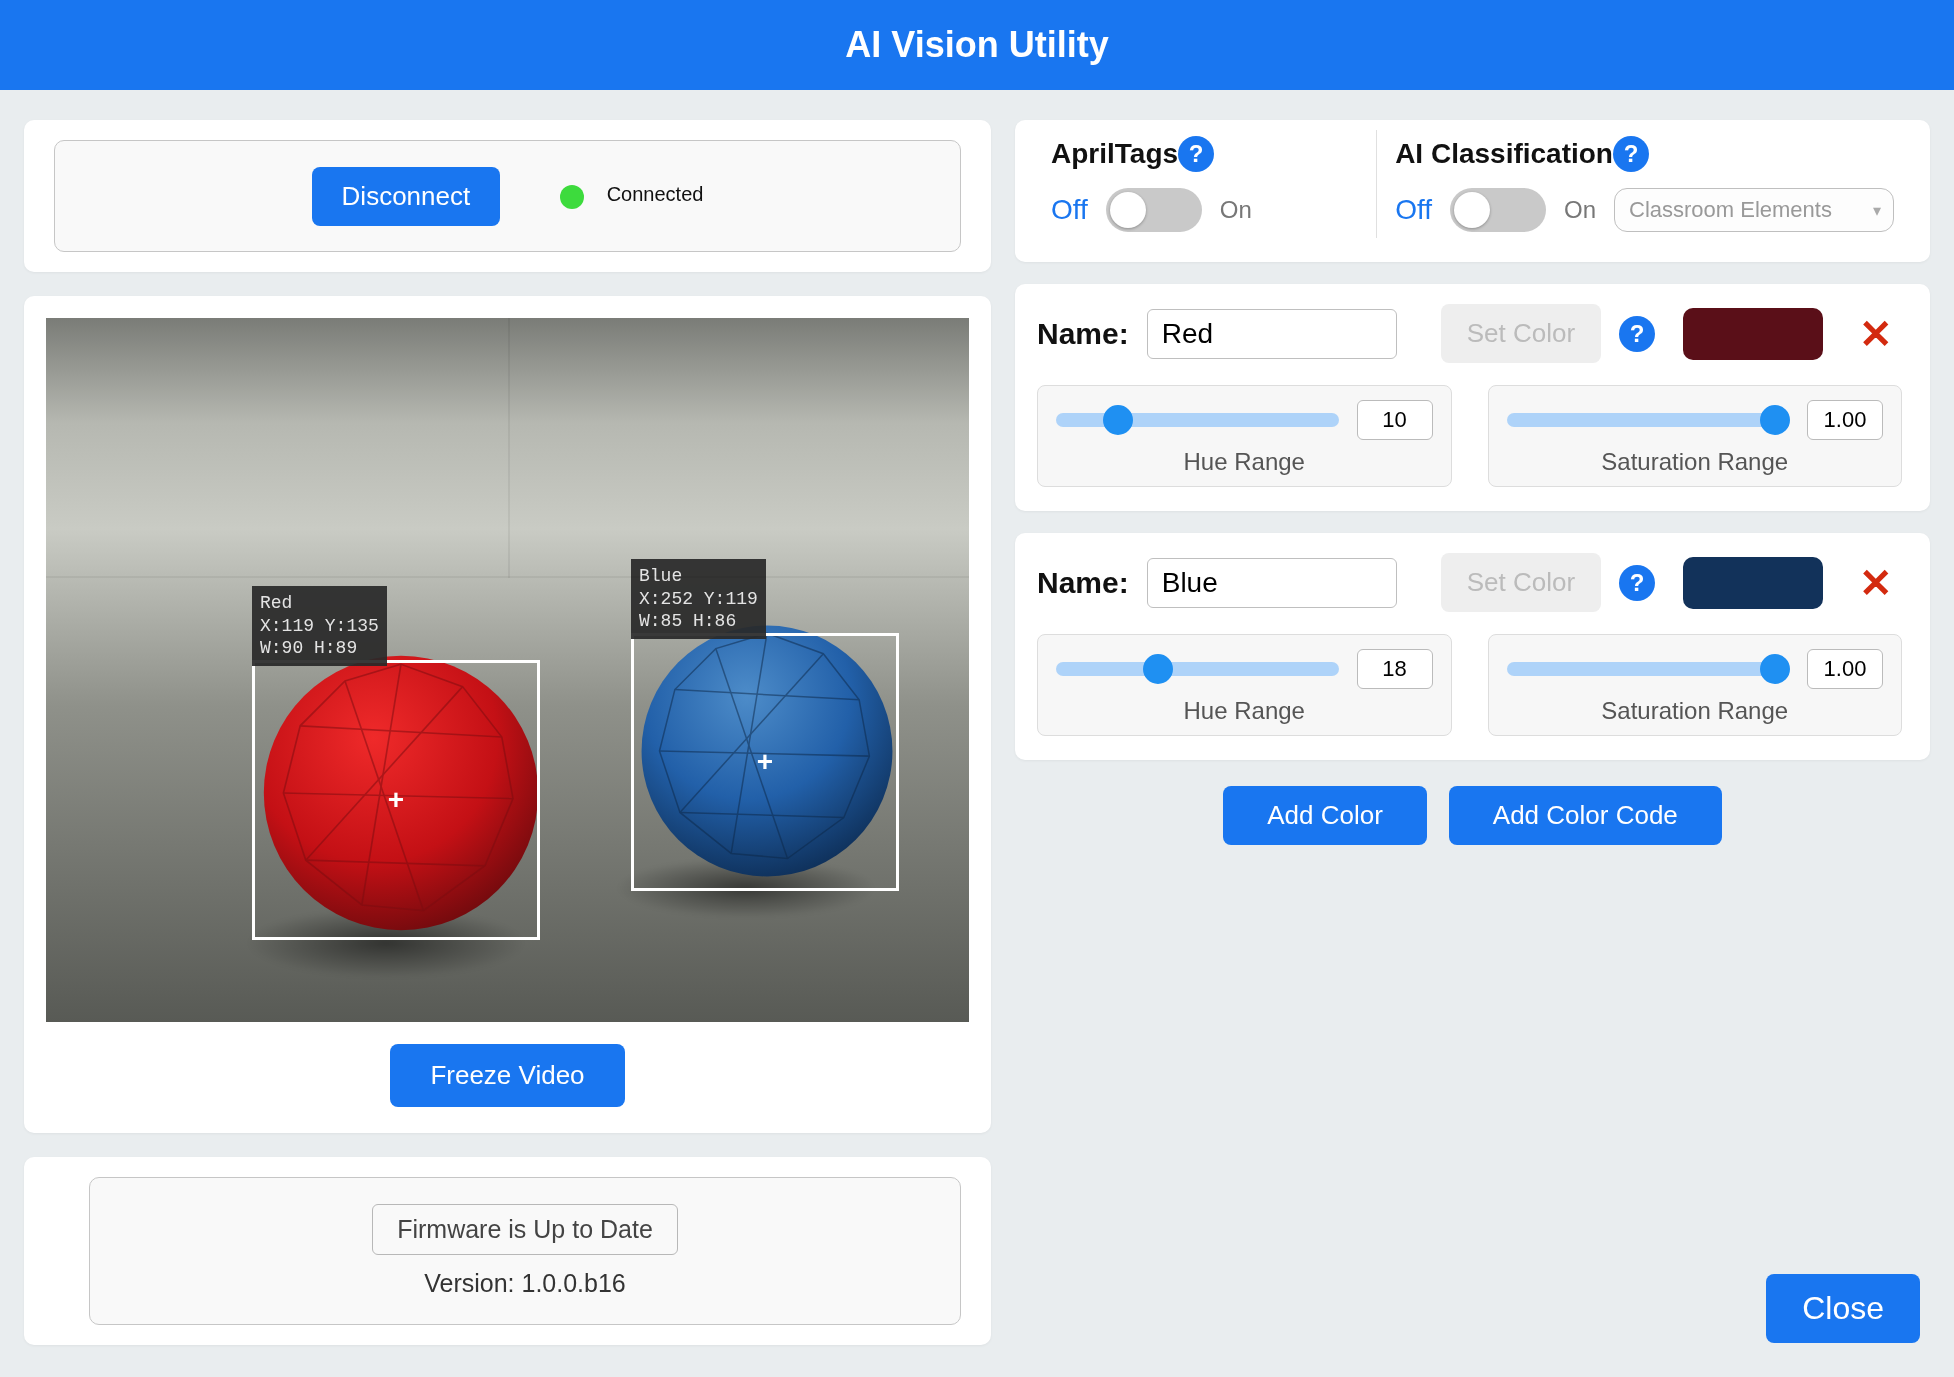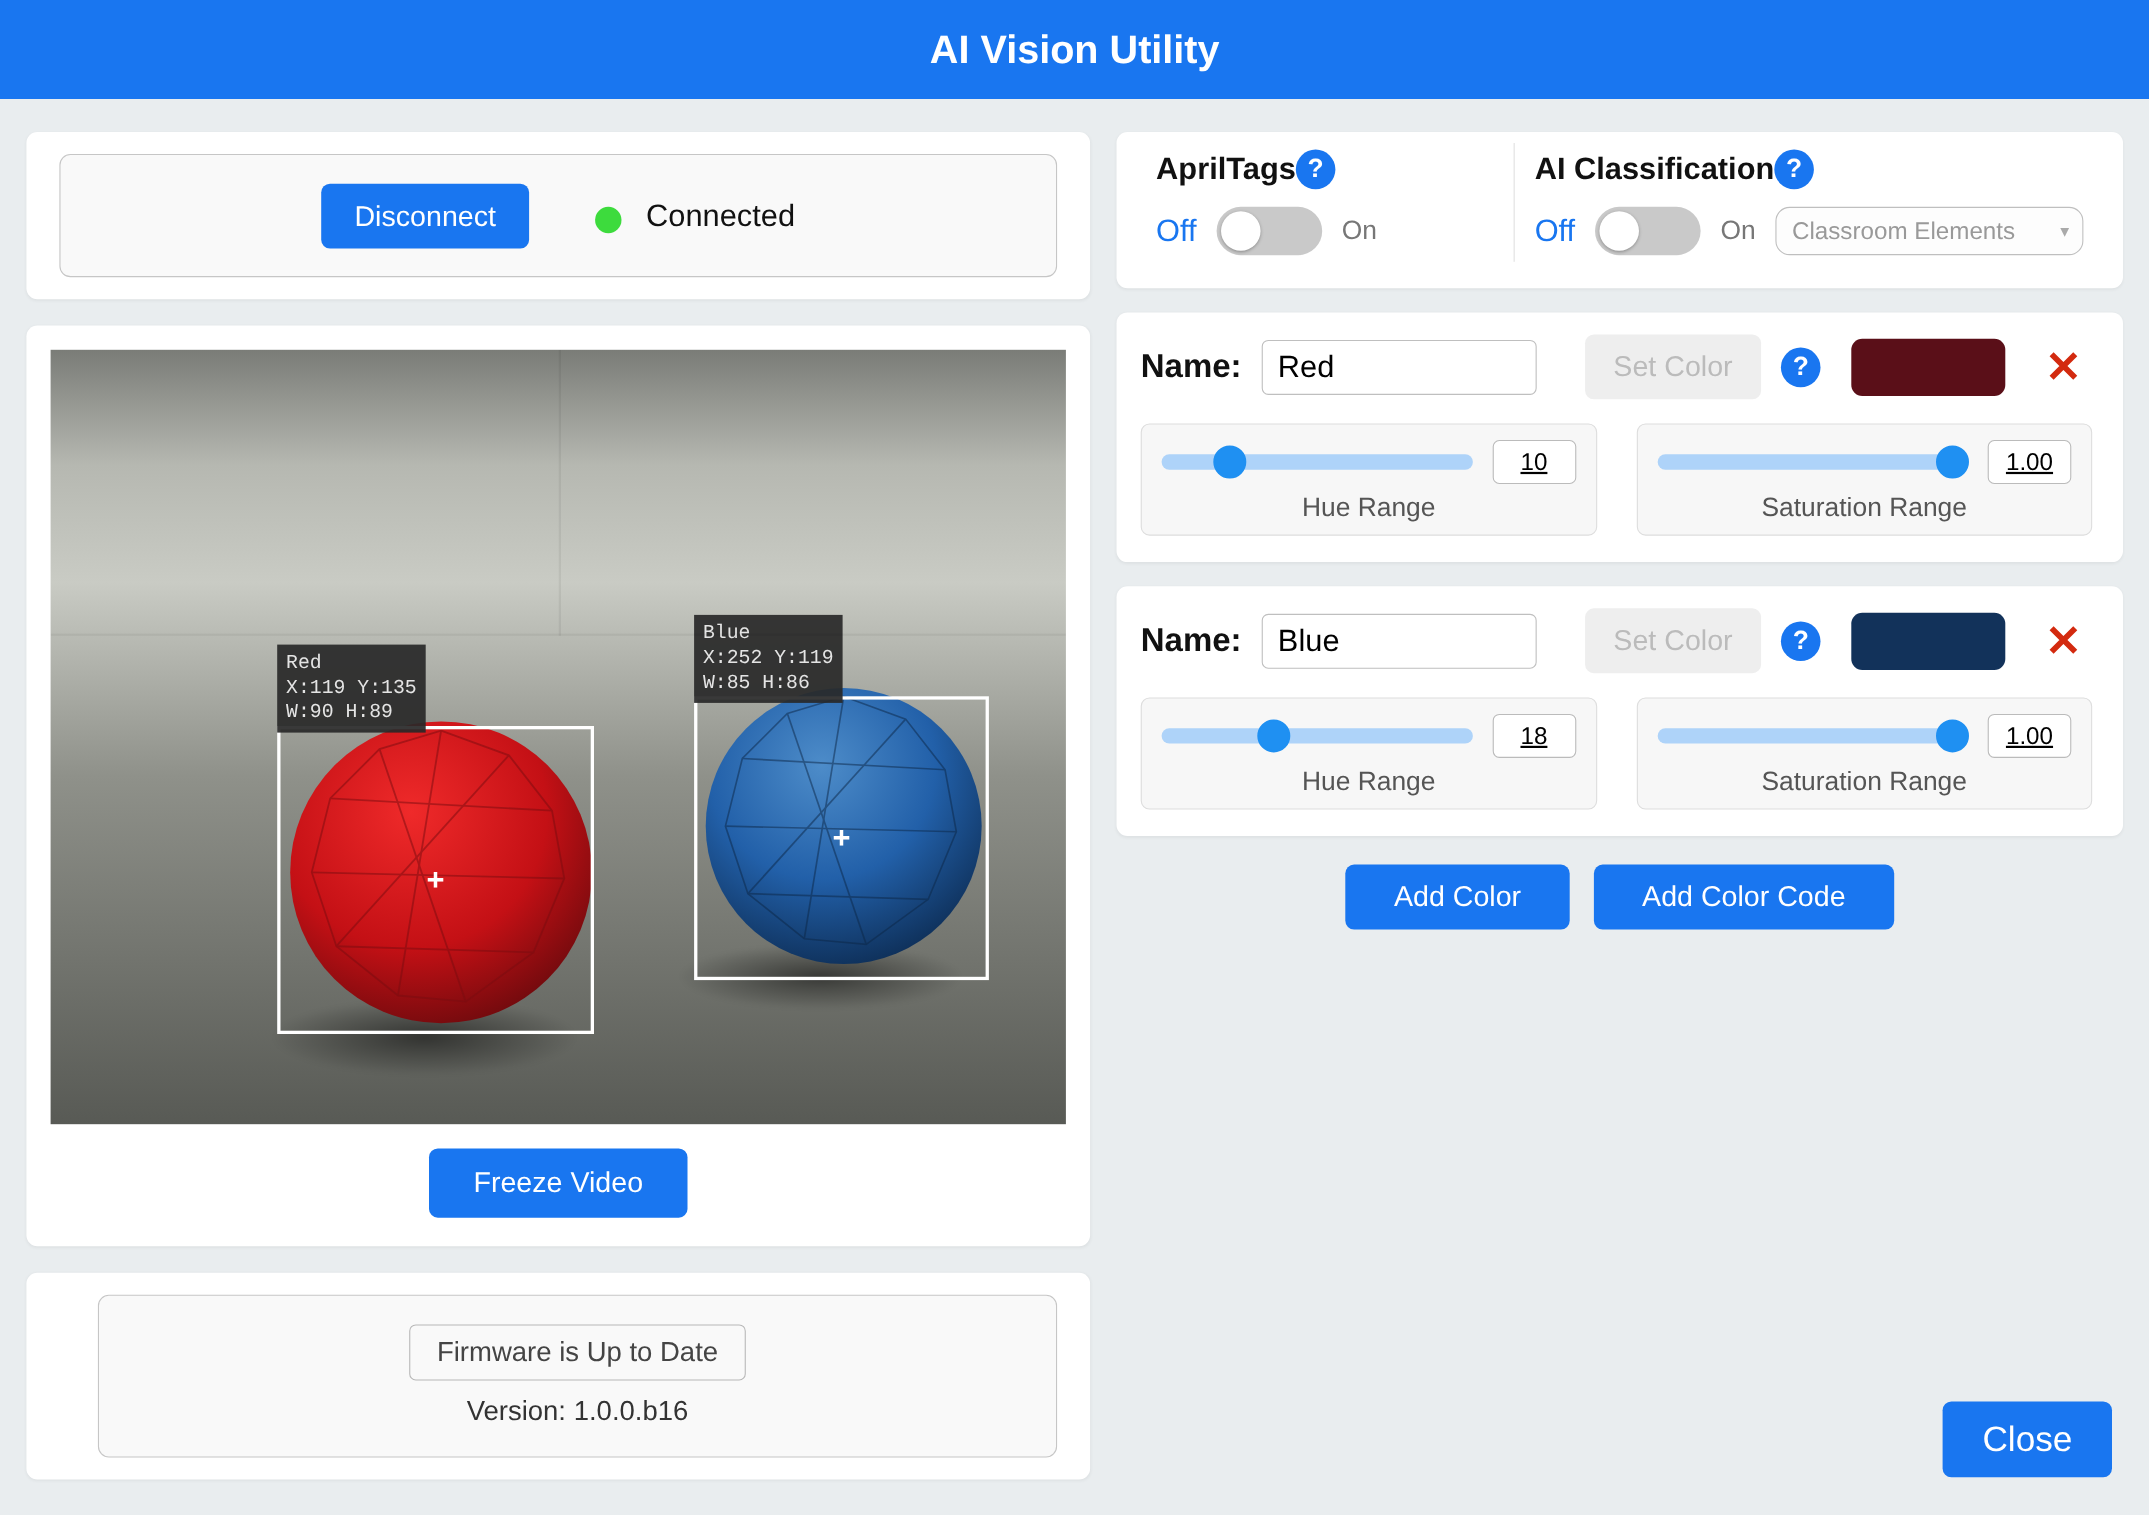--- a/index.html
+++ b/index.html
@@ -69,21 +69,21 @@
     cursor: pointer;
   }
   .status-dot {
     width: 24px; height: 24px;
     background: #3ddb3d;
     border-radius: 50%;
     display: inline-block;
     margin-right: 18px;
     vertical-align: middle;
   }
-  .status-label { font-size: 28px; color: #111; }
+  .status-label { font-size: 20px; color: #111; }
 
   
   .video-panel { padding: 22px 22px 26px 22px; }
   .video-area {
     width: 923px; height: 704px;
     background: linear-gradient(180deg,#7a7c77 0%, #b6b8b1 15%, #c9cbc4 30%, #8f918a 55%, #585a55 100%);
     position: relative;
     overflow: hidden;
   }
   
@@ -302,21 +302,20 @@
     border:2px solid #1f90f2;
   }
   .slider-value {
     border:1px solid #bbb;
     border-radius:6px;
     background:#fff;
     width: 76px;
     text-align:center;
     font-size:22px;
     padding: 6px 4px;
-    text-decoration: underline;
   }
   .slider-caption {
     text-align:center;
     font-size:24px;
     color:#555;
     margin-top: 8px;
   }
 
   .add-row {
     display:flex;

